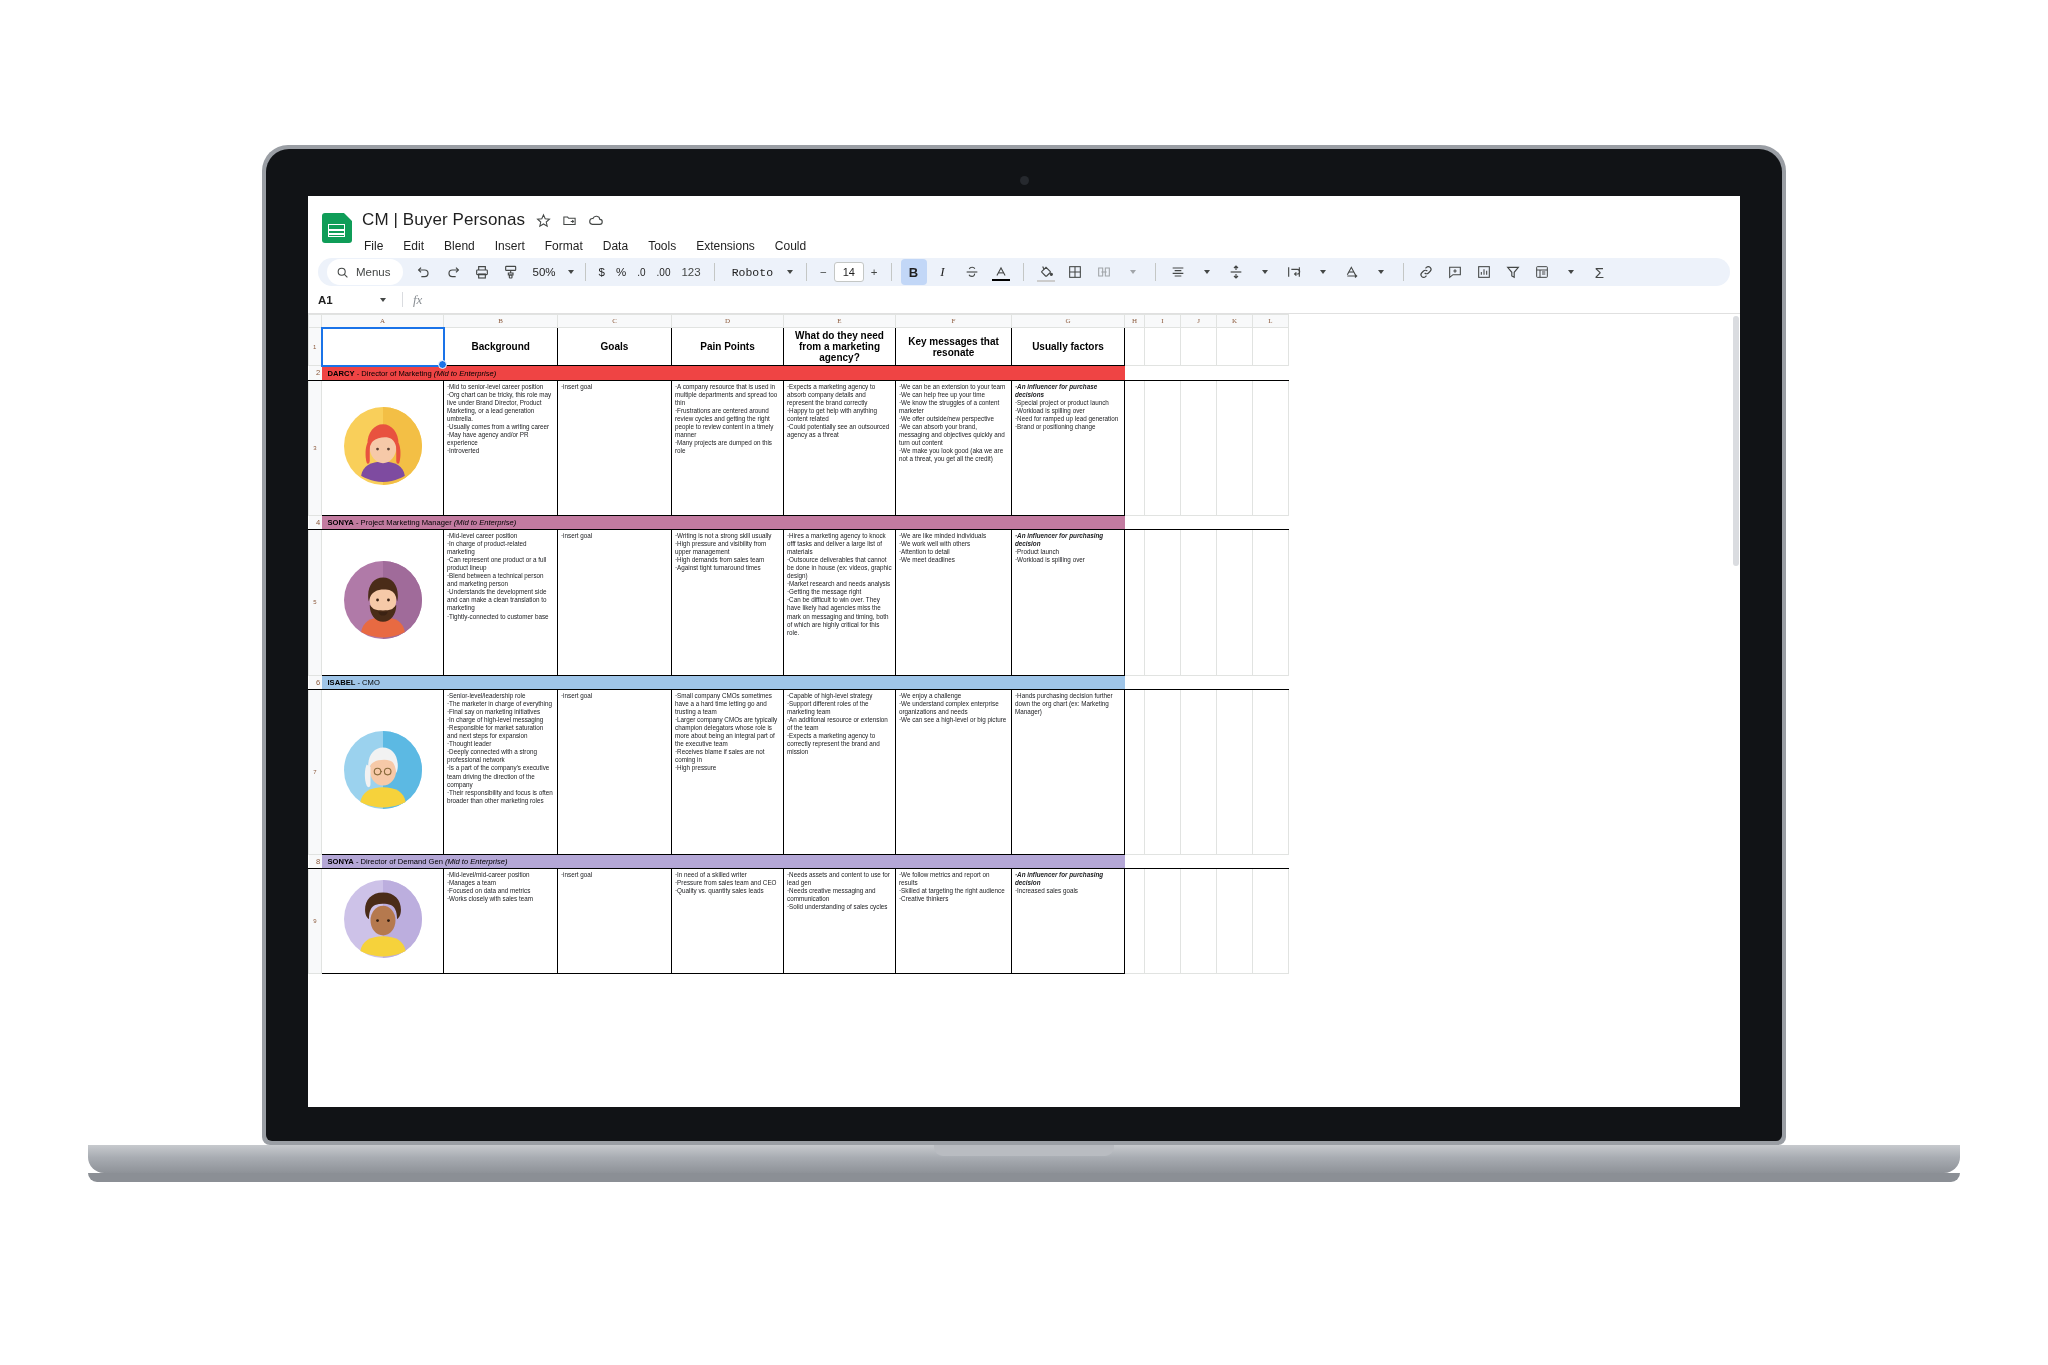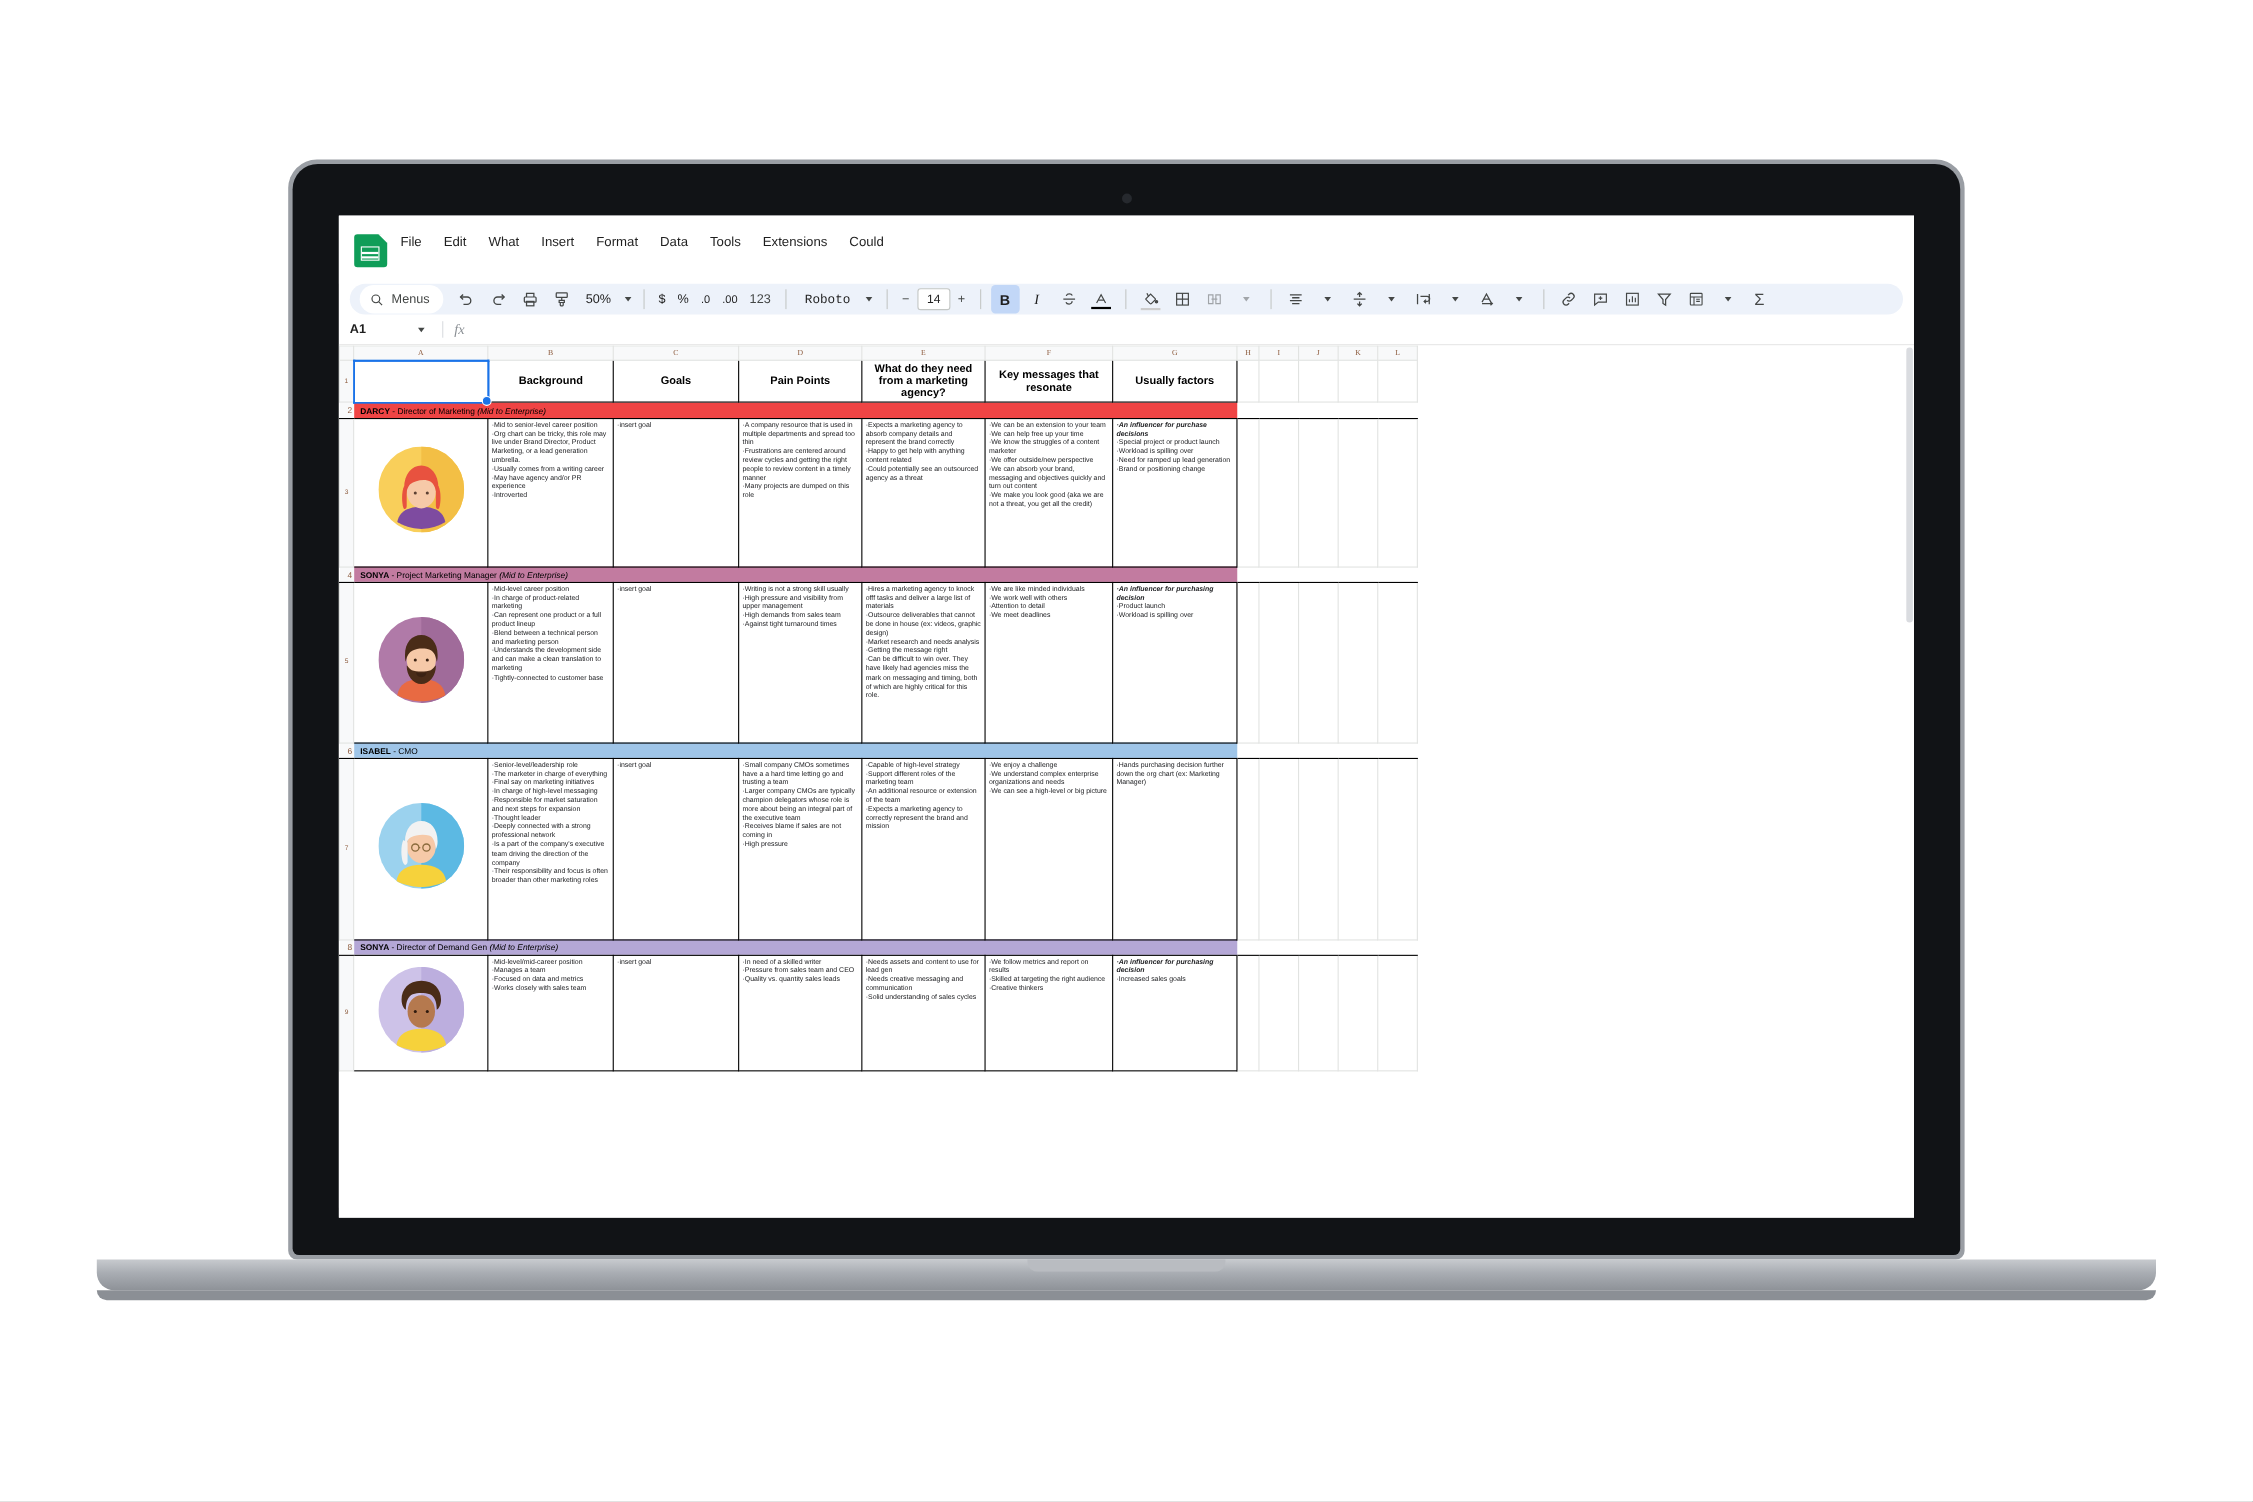--- a/index.html
+++ b/index.html
@@ -249,24 +249,43 @@
   <div class="laptop-foot"></div>
 
   <div class="laptop-screen">
   <div class="app">
 
     <div class="titlebar">
       <div class="sheets-logo">
             <div class="grid"></div>
           </div>
       <div class="title-col">
+        <div class="title-row">
+          <div class="doc-title">CM | Buyer Personas</div>
+          <span class="title-icon">
+            <svg width="15" height="15" viewBox="0 0 24 24" fill="none" stroke="#444746" stroke-width="1.7">
+                  <polygon points="12,3 14.7,9.3 21.5,9.9 16.4,14.4 17.9,21 12,17.5 6.1,21 7.6,14.4 2.5,9.9 9.3,9.3"></polygon>
+                </svg>
+          </span>
+          <span class="title-icon">
+            <svg width="15" height="15" viewBox="0 0 24 24" fill="none" stroke="#444746" stroke-width="1.7">
+                  <path d="M3 6.5h6l1.6 2H21v10H3z"></path>
+                  <path d="M14 13.5h4M16.5 11.5l2 2-2 2"></path>
+                </svg>
+          </span>
+          <span class="title-icon">
+            <svg width="16" height="16" viewBox="0 0 24 24" fill="none" stroke="#444746" stroke-width="1.7">
+                  <path d="M6.5 18.5h11a3.7 3.7 0 0 0 .3-7.4 5.4 5.4 0 0 0-10.4-1.3A3.9 3.9 0 0 0 6.5 18.5z"></path>
+                </svg>
+          </span>
+        </div>
         <div class="menubar">
           <div class="menu-item">File</div>
           <div class="menu-item">Edit</div>
-          <div class="menu-item">What</div>
+          <div class="menu-item">Blend</div>
           <div class="menu-item">Insert</div>
           <div class="menu-item">Format</div>
           <div class="menu-item">Data</div>
           <div class="menu-item">Tools</div>
           <div class="menu-item">Extensions</div>
           <div class="menu-item">Could</div>
         </div>
       </div>
     </div>
 

